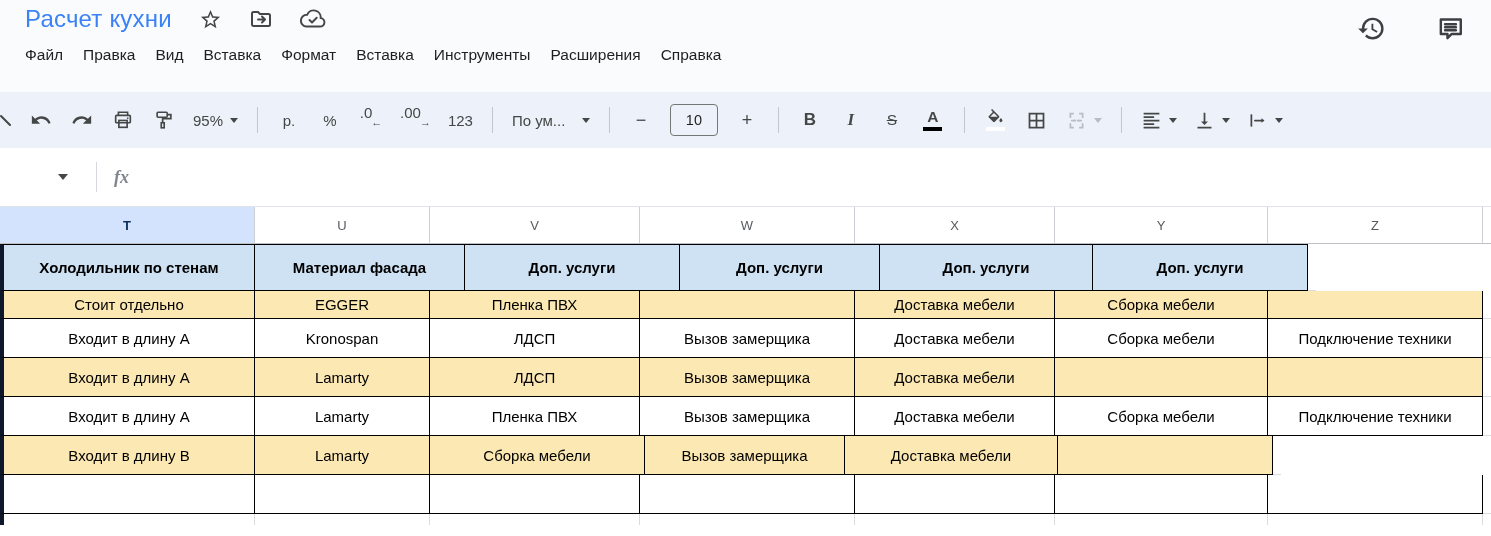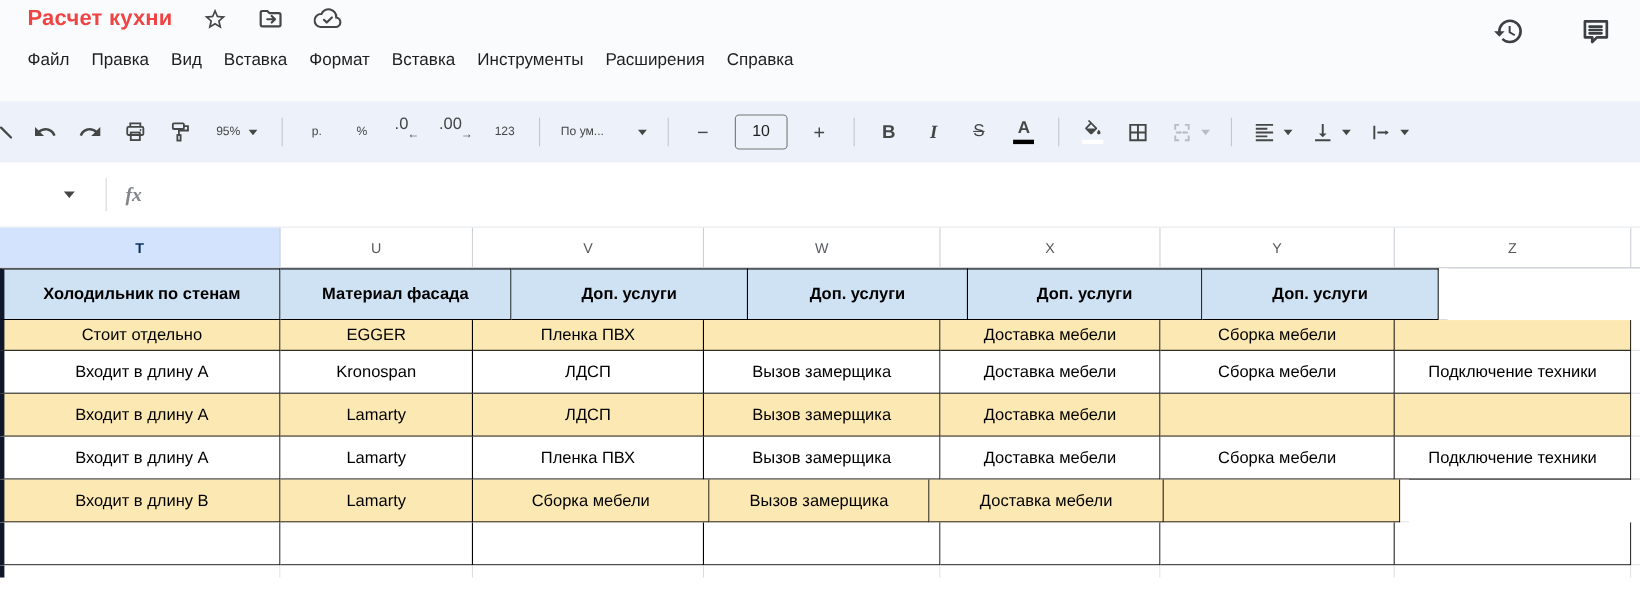--- a/index.html
+++ b/index.html
@@ -3,31 +3,31 @@
 <meta charset="utf-8">
 <style>
   html,body{margin:0;padding:0;}
   body{width:1491px;height:536px;overflow:hidden;background:#fff;
        font-family:"Liberation Sans",sans-serif;-webkit-font-smoothing:antialiased;}
   .app{position:relative;width:1491px;height:536px;}
 
   
   .topbar{position:absolute;left:0;top:0;width:100%;height:92px;background:var(--topbar-bg,#f9fbfd);}
   .title-row{position:absolute;left:25px;top:5px;display:flex;align-items:center;gap:27px;}
-  .doc-title{font-size:20px;color:#ef4444;font-weight:700;letter-spacing:.2px;}
+  .doc-title{font-size:24px;color:#3b82f6;font-weight:400;letter-spacing:.2px;}
   .tbar-icon svg{display:block;}
   .menubar{position:absolute;left:15px;top:43px;display:flex;}
   .menu-item{padding:3px 10px;font-size:15.5px;color:#1f1f1f;border-radius:6px;cursor:pointer;}
   .top-actions{position:absolute;top:14px;right:26px;display:flex;gap:50px;align-items:center;}
 
   
   .toolbar{position:absolute;left:0;top:92px;width:1491px;height:56px;background:var(--toolbar-bg,#edf2fa);
            display:flex;align-items:center;gap:17px;color:#444746;overflow:hidden;}
   .tb{display:flex;align-items:center;justify-content:center;min-width:24px;height:32px;flex:0 0 auto;}
-  .tb-txt{font-size:11px;}
+  .tb-txt{font-size:15px;}
   .tb-divider{width:1px;height:26px;background:#c3c7cd;margin:0 2px;flex:0 0 auto;}
   .caret{width:0;height:0;border-left:4.5px solid transparent;border-right:4.5px solid transparent;
          border-top:5px solid #444746;margin-left:7px;}
   .caret.dis{border-top-color:#b9bdc1;}
   .zoom-btn{min-width:44px;}
   .font-btn{min-width:78px;justify-content:space-between;}
   .size-box{width:46px;height:30px;border:1px solid #747775;border-radius:4px;background:transparent;
             display:flex;align-items:center;justify-content:center;font-size:14.5px;color:#1f1f1f;}
   .bold-l{font-weight:700;font-size:17px;}
   .italic-l{font-family:"Liberation Serif",serif;font-style:italic;font-weight:700;font-size:17px;}

